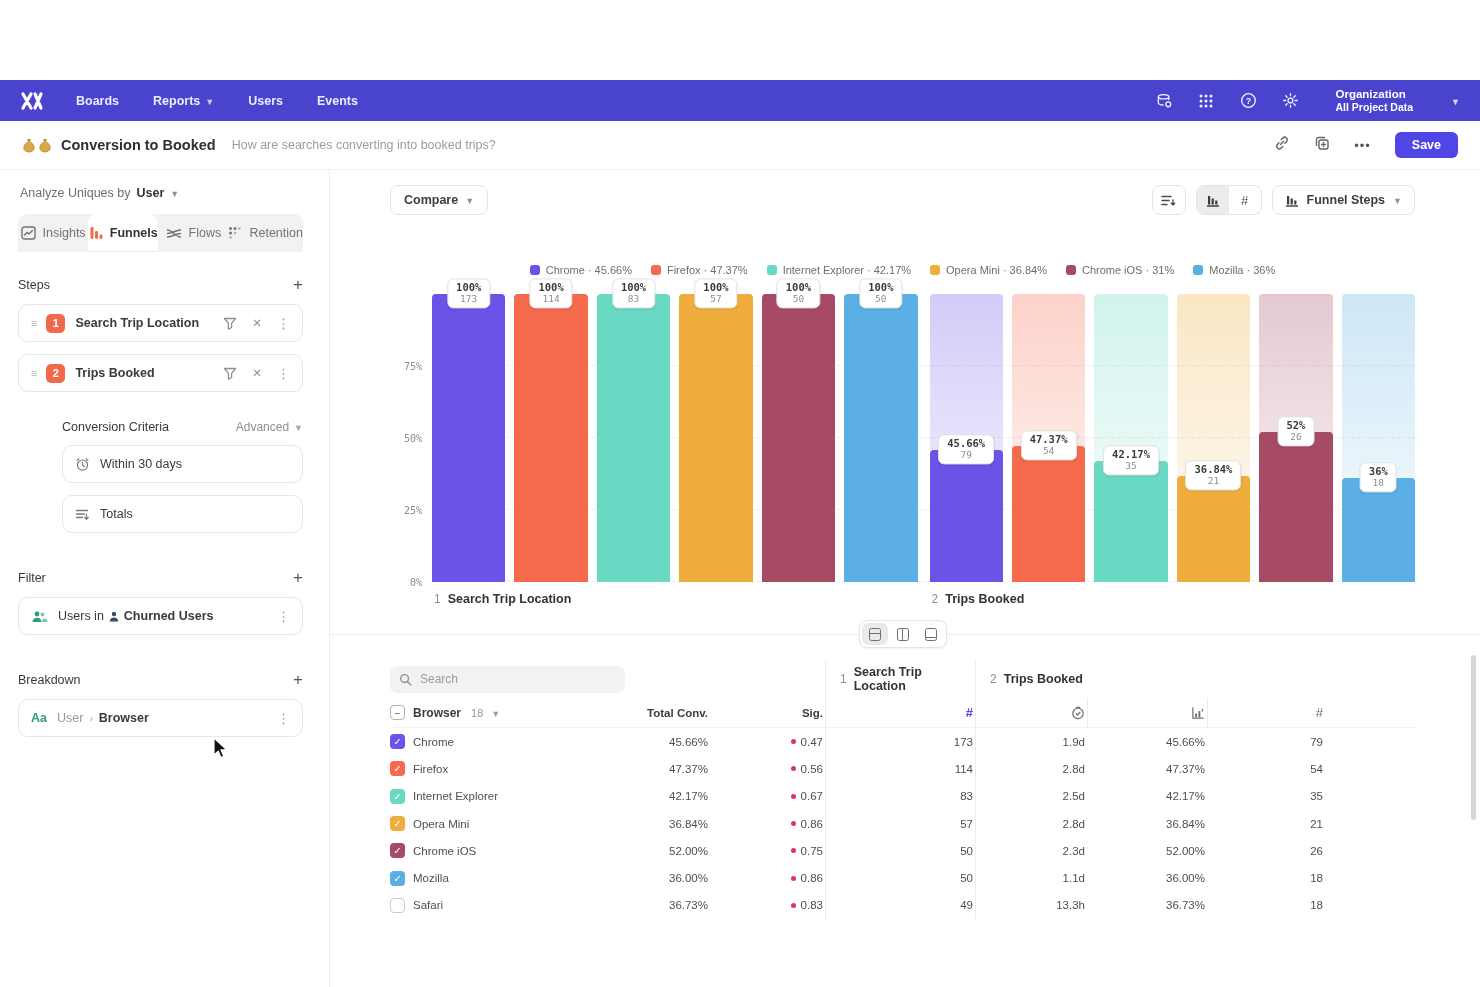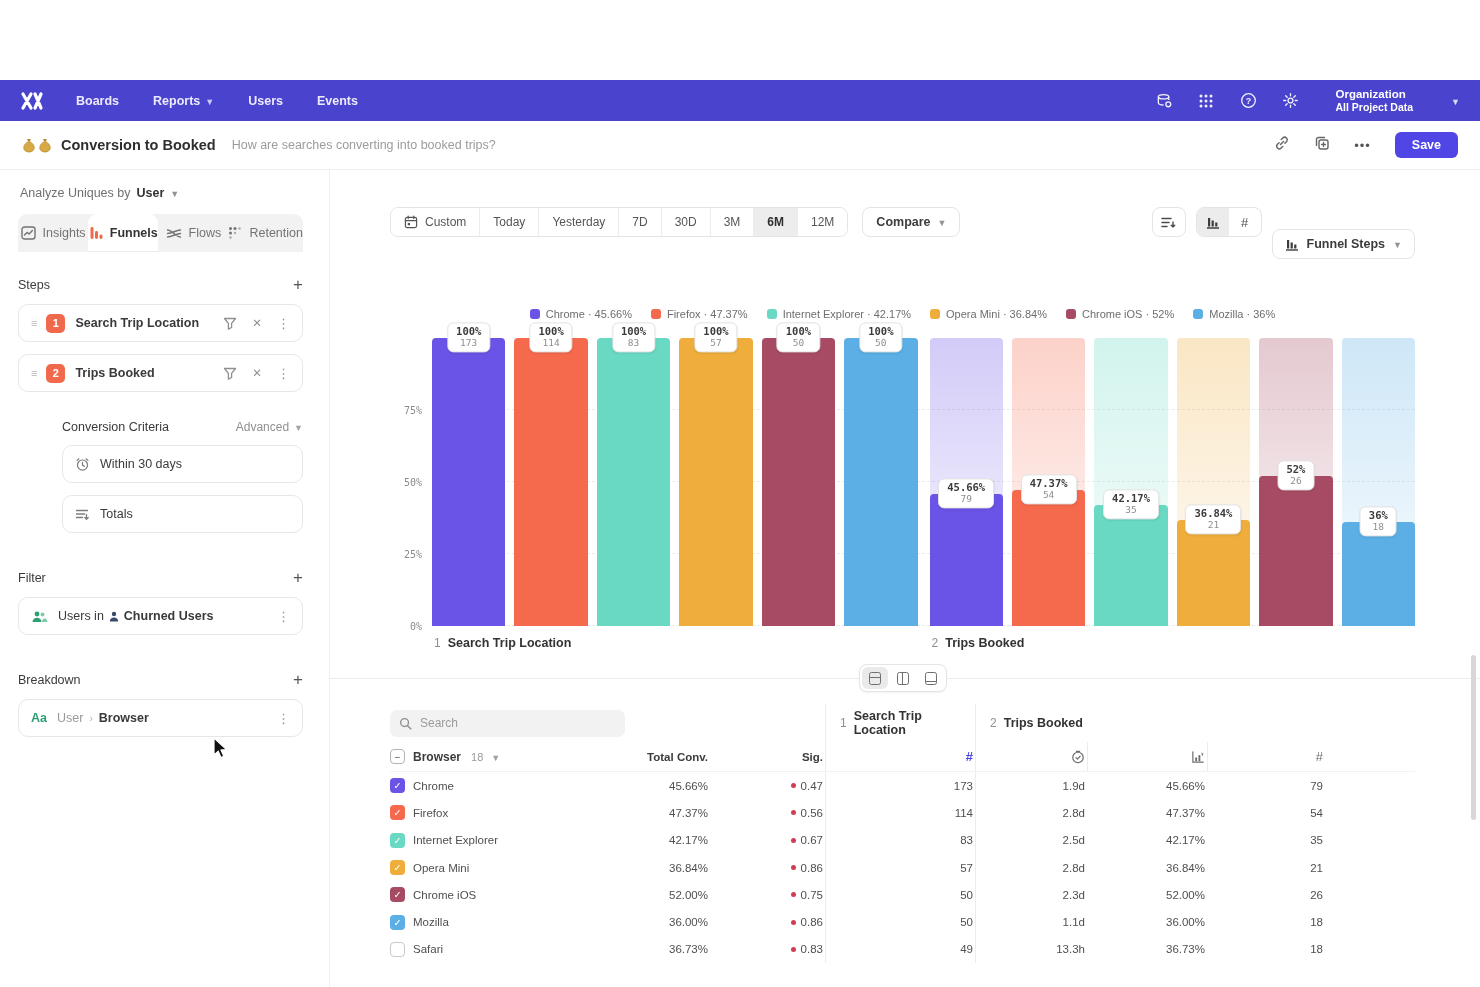--- a/index.html
+++ b/index.html
@@ -65,21 +65,21 @@
   .ranges { display:flex; border:1px solid #e4e4e4; border-radius:8px; overflow:hidden; background:#fff; height:30px; }
   .range-btn { padding:0 13px; font-size:12px; color:#555; display:flex; align-items:center; gap:7px; border-left:1px solid #ececec; cursor:pointer; background:#fff; }
   .range-btn:first-child { border-left:none; }
   .range-btn.sel { background:#ededee; font-weight:700; color:#2f2f2f; }
   .tgroup { display:flex; align-items:center; gap:14px; }
   .compare { border:1px solid #e4e4e4; border-radius:8px; height:30px; padding:0 13px; display:flex; align-items:center; gap:7px; font-size:12.5px; font-weight:600; color:#3c3c3c; cursor:pointer; background:#fff; }
   .right-tools { display:flex; align-items:center; gap:10px; }
   .toolbox { border:1px solid #e4e4e4; border-radius:8px; height:30px; display:flex; align-items:center; background:#fff; overflow:hidden; }
   .tool-btn { width:32px; height:30px; display:flex; align-items:center; justify-content:center; color:#4c4c4c; cursor:pointer; font-size:13px; }
   .tool-btn.sel { background:#ececec; }
-  .view-dd { border:1px solid #e4e4e4; border-radius:8px; height:30px; padding:0 12px; display:flex; align-items:center; gap:8px; font-size:12.5px; font-weight:600; color:#3c3c3c; cursor:pointer; background:#fff;margin-top:44px; }
+  .view-dd { border:1px solid #e4e4e4; border-radius:8px; height:30px; padding:0 12px; display:flex; align-items:center; gap:8px; font-size:12.5px; font-weight:600; color:#3c3c3c; cursor:pointer; background:#fff; }
 
   
   .legend { margin-top:12px; display:flex; justify-content:center; gap:19px; }
   .leg-item { display:flex; align-items:center; gap:6px; font-size:11px; color:#6e6e6e; cursor:pointer;margin-top:37px; }
   .leg-sq { width:10px; height:10px; border-radius:3px; }
   .chartwrap { margin-top:18px; display:flex; gap:8px; }
   .ylabels { width:34px; position:relative; height:288px; }
   .ytick { position:absolute; right:2px; font-size:10px; color:#8a8a8a; transform:translateY(50%); }
   .plot { flex:1; position:relative; height:288px; }
   .gline { position:absolute; left:0; right:0; border-top:1px dashed #ebebeb; }
@@ -397,36 +397,20 @@
           <div class="card-actions">
               <span class="kebab">⋮</span>
             </div>
         </div>
       </div>
     </div>
 
     <div class="main">
       <div class="toolbar">
         <div class="tgroup">
-          <div class="ranges" id="ranges">
-              <span class="range-btn"><span style="display:flex;">
-                  <svg width="14" height="14" viewBox="0 0 15 15">
-                    <rect x="1.5" y="2.5" width="12" height="11" rx="2" fill="none" stroke="#555" stroke-width="1.3"></rect>
-                    <path d="M4.5 1.2 v2.6 M10.5 1.2 v2.6 M1.5 6 h12" stroke="#555" stroke-width="1.3" stroke-linecap="round"></path>
-                    <rect x="4" y="8.5" width="2.5" height="2.5" fill="#555"></rect>
-                  </svg>
-                </span>Custom</span>
-              <span class="range-btn">Today</span>
-              <span class="range-btn">Yesterday</span>
-              <span class="range-btn">7D</span>
-              <span class="range-btn">30D</span>
-              <span class="range-btn">3M</span>
-              <span class="range-btn sel">6M</span>
-              <span class="range-btn">12M</span>
-            </div>
           <div class="compare">
             <span>Compare</span>
               <span class="caret" style="color:#777;">▼</span>
           </div>
         </div>
         <div class="right-tools">
           <div class="toolbox">
               <span class="tool-btn">
             <svg width="15" height="13" viewBox="0 0 15 13">
                   <path d="M1 2.5 h9 M1 6.5 h7 M1 10.5 h5" stroke="#4c4c4c" stroke-width="1.5" stroke-linecap="round"></path>
@@ -472,21 +456,21 @@
           <span class="leg-item">
      <span class="leg-sq" style="background:#69D9C3;"></span>
      <span>Internet Explorer · 42.17%</span>
           </span>
           <span class="leg-item">
      <span class="leg-sq" style="background:#EFAD3B;"></span>
      <span>Opera Mini · 36.84%</span>
           </span>
           <span class="leg-item">
      <span class="leg-sq" style="background:#A64B63;"></span>
-     <span>Chrome iOS · 52%</span>
+     <span>Chrome iOS · 31%</span>
           </span>
           <span class="leg-item">
      <span class="leg-sq" style="background:#5BAFE5;"></span>
      <span>Mozilla · 36%</span>
           </span>
         </div>
 
       <div class="chartwrap">
         <div class="ylabels" id="ylabels">
             <span class="ytick mono" style="bottom:216px;">75%</span>

